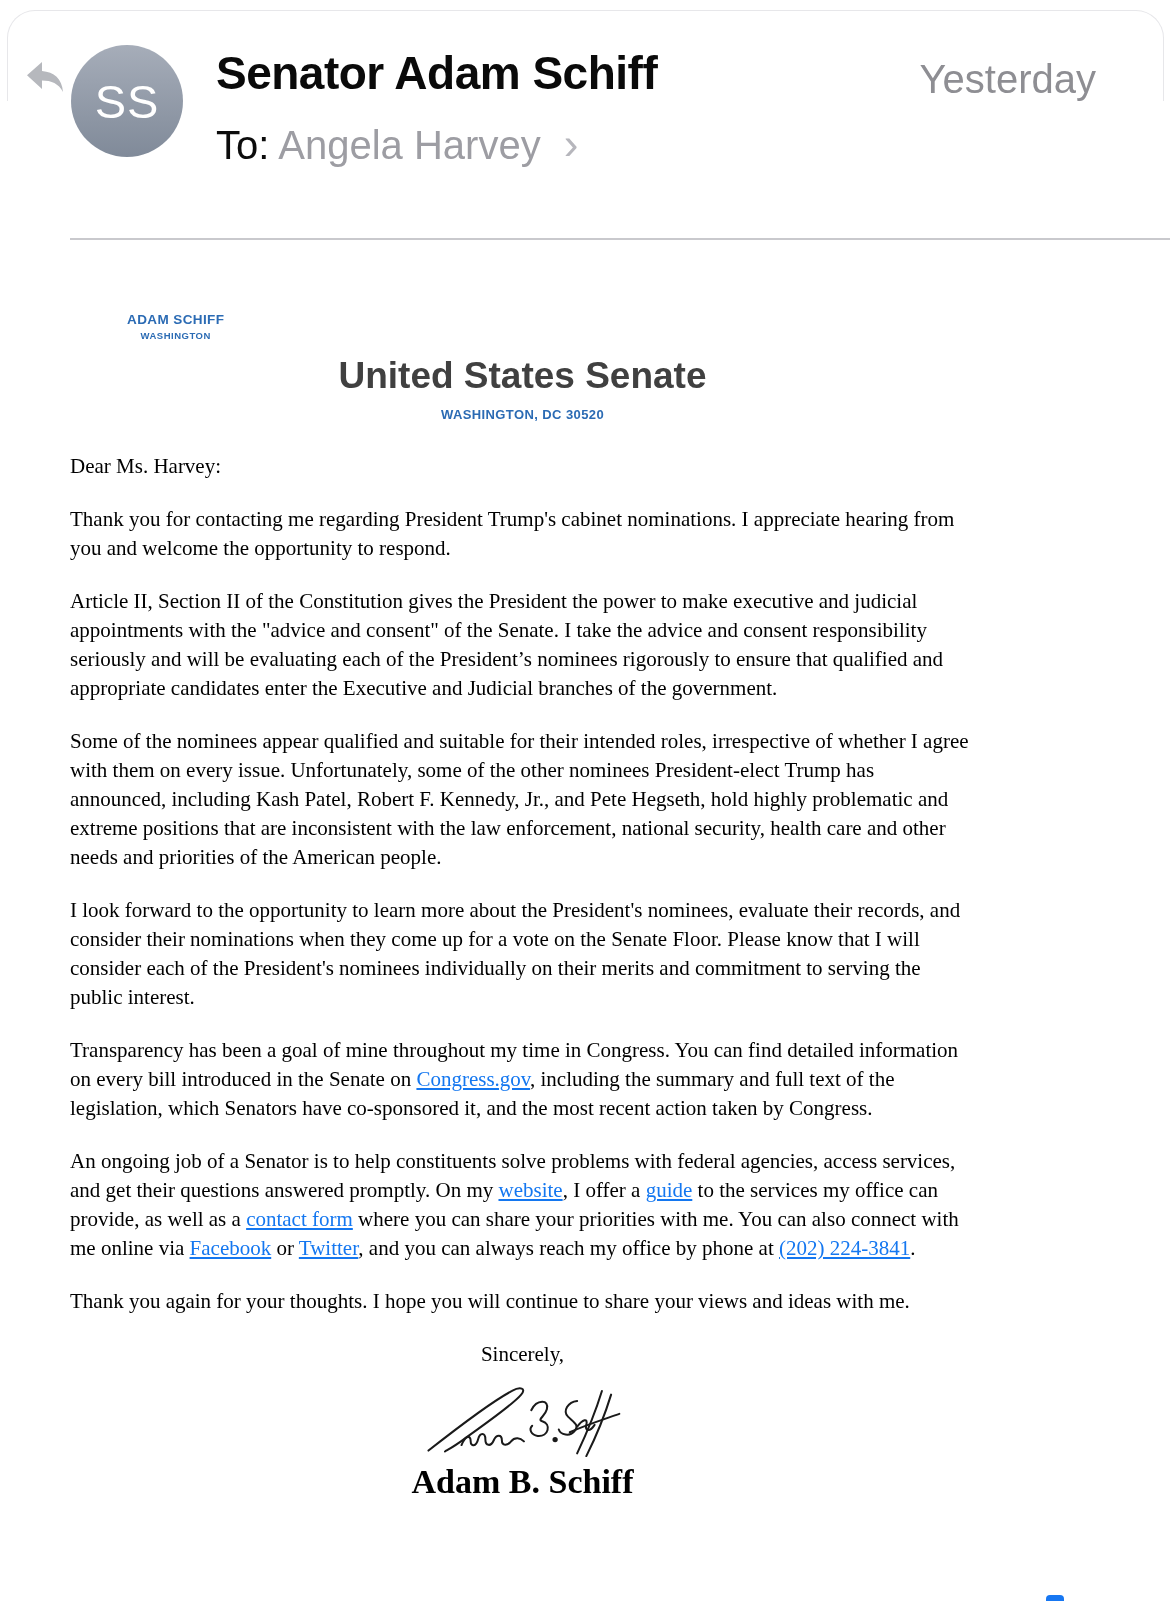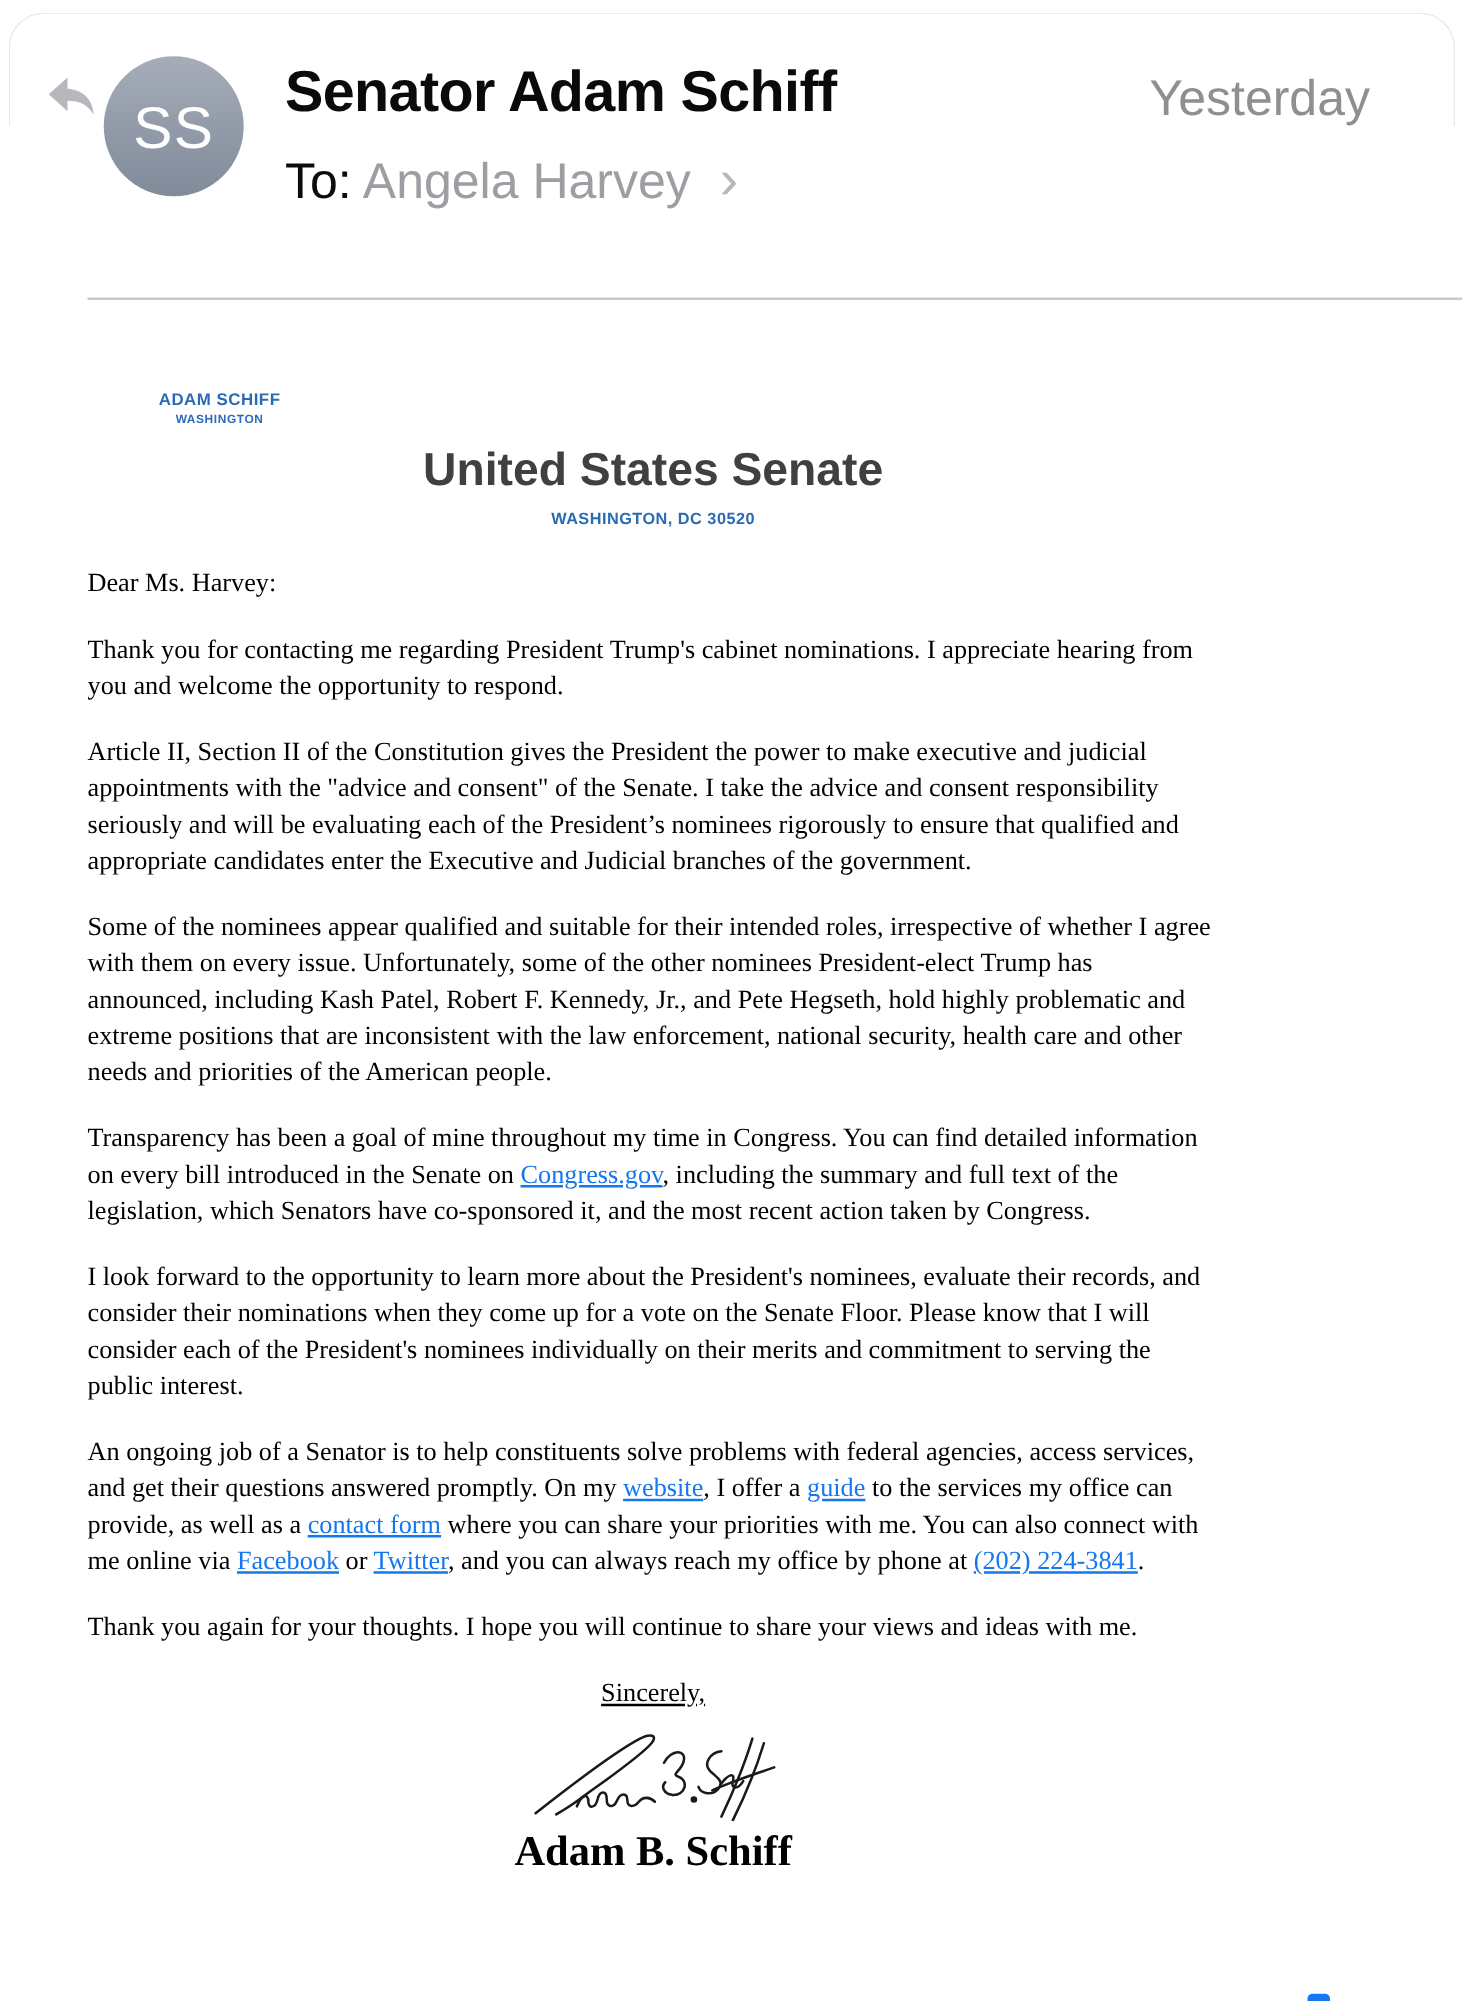--- a/index.html
+++ b/index.html
@@ -22,21 +22,21 @@
     height: 90px;
     border: 1px solid #e7e7ea;
     border-bottom: none;
     border-radius: 28px 28px 0 0;
     pointer-events: none;
     background: transparent;
   }
   .header {
     display: flex;
     align-items: flex-start;
-    padding: 45px 0 0 36px;
+    padding: 45px 0 0 24px;
   }
   .reply-icon {
     width: 42px; height: 40px;
     margin-top: 14px;
     flex: 0 0 auto;
   }
   .reply-icon svg { width: 100%; height: 100%; }
   .avatar {
     width: 112px; height: 112px;
     margin-left: 5px;
@@ -115,21 +115,21 @@
     font-size: 21px;
     line-height: 29px;
     color: #000000;
   }
   .letter p { margin: 0 0 24px 0; }
   .letter a.link {
     color: #1477f0;
     text-decoration: underline;
   }
   .closing-block { text-align: center; }
-  .closing-block p { margin: 0 0 10px 0; text-decoration: underline; }
+  .closing-block p { margin: 0 0 10px 0; }
   .signature-image { margin-top: 2px; }
   .signature-image svg { width: 218px; height: 78px; }
   .sig-name {
     font-weight: 700;
     font-size: 34px;
     line-height: 30px;
     margin-top: 2px;
   }
   .sig-title {
     font-size: 16px;
@@ -181,22 +181,22 @@
   <div class="senate-title">United States Senate</div>
   <div class="senate-address">WASHINGTON, DC 30520</div>
 </div>
 
 <div class="letter">
   <p>Dear Ms. Harvey:</p>
   <div>
       <p><span>Thank you for contacting me regarding President Trump's cabinet nominations. I appreciate hearing from you and welcome the opportunity to respond.</span></p>
       <p><span>Article II, Section II of the Constitution gives the President the power to make executive and judicial appointments with the "advice and consent" of the Senate. I take the advice and consent responsibility seriously and will be evaluating each of the President’s nominees rigorously to ensure that qualified and appropriate candidates enter the Executive and Judicial branches of the government.</span></p>
       <p><span>Some of the nominees appear qualified and suitable for their intended roles, irrespective of whether I agree with them on every issue. Unfortunately, some of the other nominees President-elect Trump has announced, including Kash Patel, Robert F. Kennedy, Jr., and Pete Hegseth, hold highly problematic and extreme positions that are inconsistent with the law enforcement, national security, health care and other needs and priorities of the American people.</span></p>
+      <p><span>I look forward to the opportunity to learn more about the President's nominees, evaluate their records, and consider their nominations when they come up for a vote on the Senate Floor. Please know that I will consider each of the President's nominees individually on their merits and commitment to serving the public interest.</span></p>
       <p><span>Transparency has been a goal of mine throughout my time in Congress. You can find detailed information on every bill introduced in the Senate on </span><a href="#" class="link">Congress.gov</a><span>, including the summary and full text of the legislation, which Senators have co-sponsored it, and the most recent action taken by Congress.</span></p>
-      <p><span>I look forward to the opportunity to learn more about the President's nominees, evaluate their records, and consider their nominations when they come up for a vote on the Senate Floor. Please know that I will consider each of the President's nominees individually on their merits and commitment to serving the public interest.</span></p>
       <p><span>An ongoing job of a Senator is to help constituents solve problems with federal agencies, access services, and get their questions answered promptly. On my </span><a href="#" class="link">website</a><span>, I offer a </span><a href="#" class="link">guide</a><span> to the services my office can provide, as well as a </span><a href="#" class="link">contact form</a><span> where you can share your priorities with me. You can also connect with me online via </span><a href="#" class="link">Facebook</a><span> or </span><a href="#" class="link">Twitter</a><span>, and you can always reach my office by phone at </span><a href="#" class="link">(202) 224-3841</a><span>.</span></p>
       <p><span>Thank you again for your thoughts. I hope you will continue to share your views and ideas with me.</span></p>
     </div>
   <div class="closing-block">
     <p>Sincerely,</p>
     <div class="signature-image">
       <svg viewBox="0 0 218 85" xmlns="http://www.w3.org/2000/svg" fill="none" stroke="#1a1a1a" stroke-width="2.2" stroke-linecap="round">
         <path d="M6 78 C34 56 76 24 97 13 C106 8 113 10 107 17 C97 29 63 52 44 66 C36 72 29 76 24 79"></path>
         <path d="M42 72 C46 62 52 60 52 68 C52 74 58 74 60 66 C62 58 68 58 68 66 C68 73 74 74 77 67 C80 60 86 60 86 67 C86 73 92 73 96 68 C100 63 106 64 110 68"></path>
         <path d="M118 34 C124 22 138 22 135 33 C133 41 124 44 130 46 C140 49 137 63 125 62 C118 61 115 55 119 51"></path>

